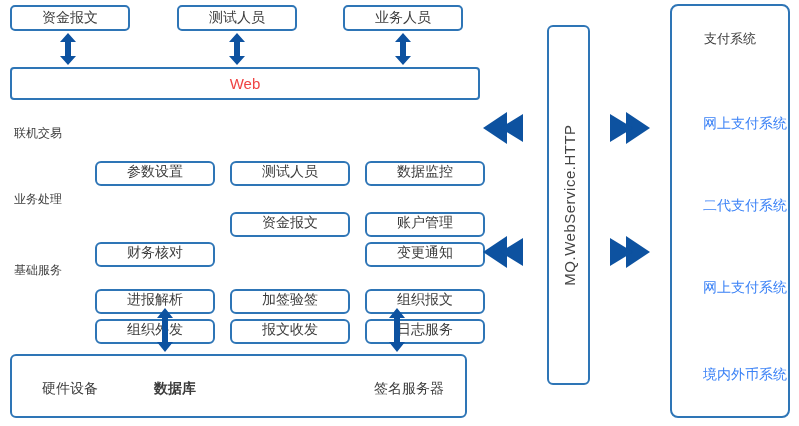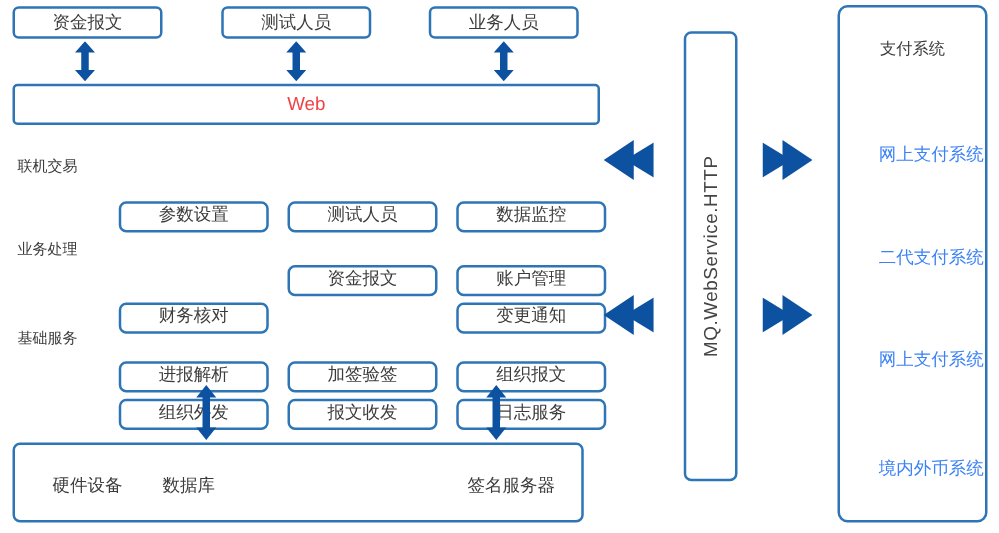--- a/index.html
+++ b/index.html
@@ -15,21 +15,21 @@
   .rowlabel{position:absolute;left:14px;font-size:12px;line-height:16px;color:#3c3c3c;white-space:nowrap;}
   .rl1{top:125px}.rl2{top:191px}.rl3{top:262px}
 
   .sbox{width:120px;height:25px;border-radius:6px;display:flex;align-items:flex-start;justify-content:center;font-size:14px;white-space:nowrap;margin-top:40px;}
   .c0{left:95px}.c1{left:230px}.c2{left:365px}
   .r1{top:121px}.r2a{top:172px}.r2b{top:202px}.r3a{top:249px}.r3b{top:279px}
 
   .hwbox{left:10px;top:354px;width:457px;height:64px;border-radius:6px;}
   .hwlabel{position:absolute;top:24px;font-size:14px;line-height:16px;white-space:nowrap;}
   .hwname{left:30px}
-  .hwitem1{left:118px;width:90px;}
+  .hwitem1{left:118px;width:90px;text-align:center;font-weight:bold;}
   .hwitem2{left:352px;width:90px;text-align:center;}
 
   .mqbox{left:547px;top:25px;width:43px;height:360px;border-radius:6px;}
   .mqtext{position:absolute;left:50%;top:50%;transform:translate(-50%,-50%) rotate(-90deg);white-space:nowrap;font-size:15px;color:#444;letter-spacing:.5px;}
 
   .paybox{left:670px;top:4px;width:120px;height:414px;border-radius:8px;}
   .paytitle{position:absolute;left:0;top:24px;width:100%;text-align:center;font-size:13px;color:#3c3c3c;}
   .payitem{position:absolute;left:0;width:100%;text-align:center;font-size:14px;white-space:nowrap;color:#3b82f6;margin-left:15px;}
   .pi0{top:109px}.pi1{top:191px}.pi2{top:273px}.pi3{top:360px}
 

